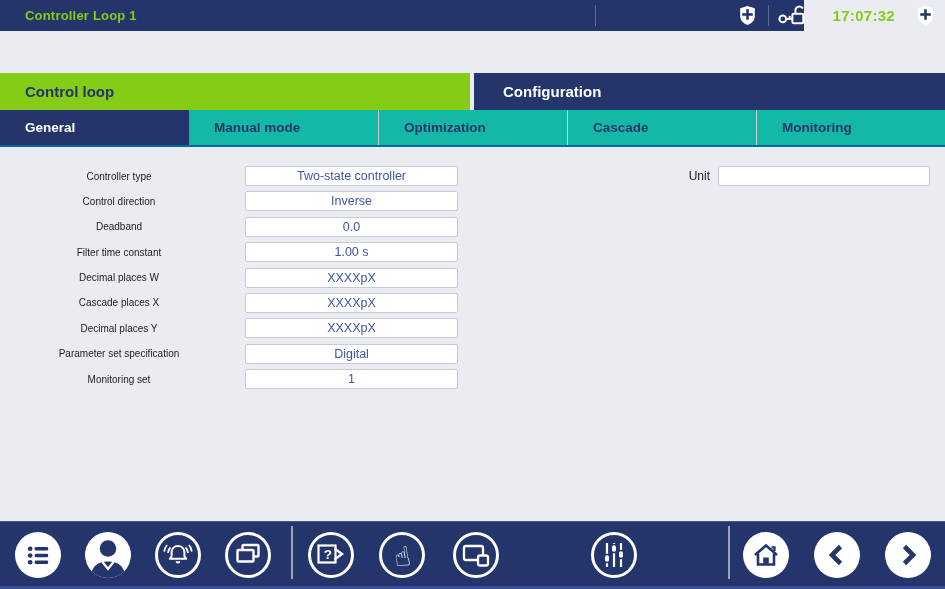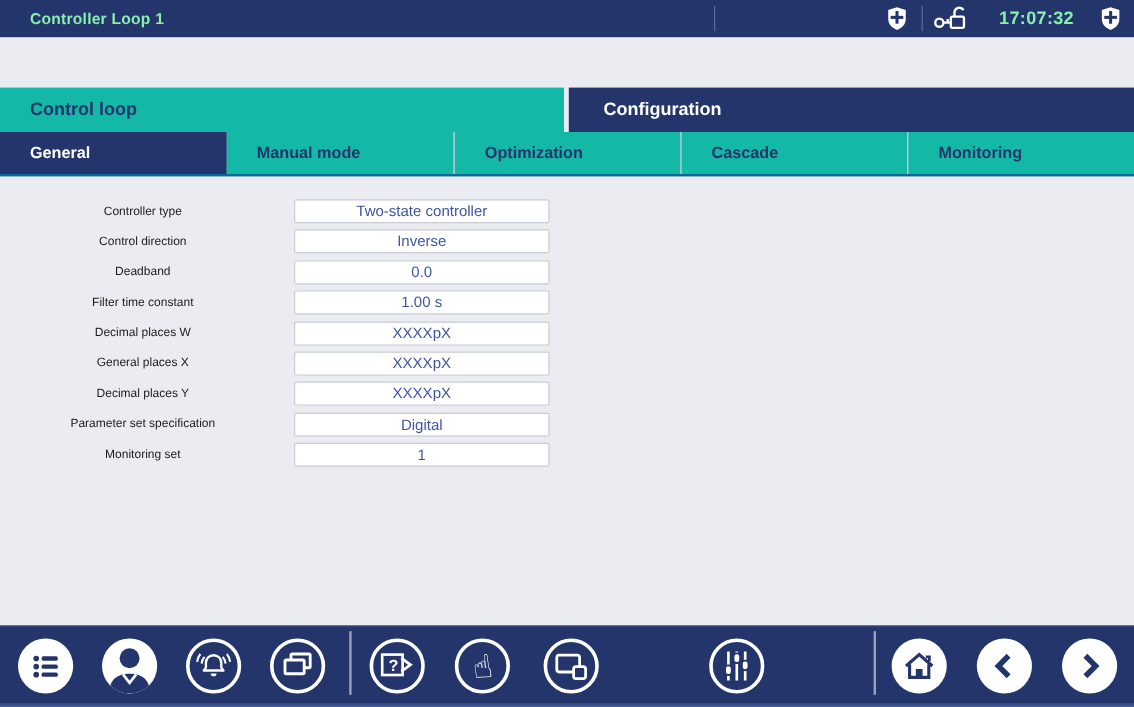--- a/index.html
+++ b/index.html
@@ -4,37 +4,37 @@
 <style>
   * { box-sizing: border-box; margin: 0; padding: 0; }
   html,body { width: 945px; height: 589px; }
   body {
     position: relative; overflow: hidden;
     font-family: "Liberation Sans", sans-serif;
     background: #eaecf1;
   }
   
   .topbar {
-    position: absolute; top:0; left:0; width:945px; height:31px;
-    background:#24356b; color:#86efac;
+    position: absolute; top:0; left:0; width:804px; height:31px;
+    background:#24356b; color:#84cc16;
   }
   .topbar-title {
     position:absolute; left:25px; top:0; line-height:31px;
     font-size:13px; font-weight:bold; letter-spacing:.2px;
   }
   .tb-divider { position:absolute; top:5px; width:1px; height:21px; background:#5e6b95; }
   .tb-icon-btn { position:absolute; top:0; height:31px; display:flex; align-items:center; justify-content:center; background:none; border:none; cursor:pointer; }
   .tb-time {
     position:absolute; left:808px; top:0; width:87px; text-align:right;
     line-height:31px; font-size:15px; font-weight:bold; letter-spacing:.3px;
   }
   
   .tabrow { position:absolute; top:73px; left:0; width:945px; height:37px; display:flex; }
   .tab-light {
-    width:470px; background:#14b8a6; color:#24356b;
+    width:470px; background:#84cc16; color:#24356b;
     font-size:15px; font-weight:bold; line-height:37px; padding-left:25px; cursor:pointer;
   }
   .tab-gap { width:4px; }
   .tab-dark {
     flex:1; background:#24356b; color:#fff;
     font-size:15px; font-weight:bold; line-height:37px; padding-left:29px; cursor:pointer;
   }
   
   .subtabrow { position:absolute; top:110px; left:0; width:945px; height:37px; display:flex; border-bottom:2px solid #0369a1; }
   .subtab {
@@ -151,36 +151,40 @@
   </div>
   <div class="frow">
     <div class="flabel">Filter time constant</div>
     <div class="ffield">1.00 s</div>
   </div>
   <div class="frow">
     <div class="flabel">Decimal places W</div>
     <div class="ffield">XXXXpX</div>
   </div>
   <div class="frow">
-    <div class="flabel">General places X</div>
+    <div class="flabel">Cascade places X</div>
     <div class="ffield">XXXXpX</div>
   </div>
   <div class="frow">
     <div class="flabel">Decimal places Y</div>
     <div class="ffield">XXXXpX</div>
   </div>
   <div class="frow">
     <div class="flabel">Parameter set specification</div>
     <div class="ffield">Digital</div>
   </div>
   <div class="frow">
     <div class="flabel">Monitoring set</div>
     <div class="ffield">1</div>
   </div>
 
+  <div class="unit-row">
+    <div class="unit-label">Unit</div>
+    <div class="unit-field"></div>
+  </div>
 </div>
 
 <div class="bottombar">
 
   <button class="circle-btn fill" style="left:15px">
     <svg width="27" height="27" viewBox="0 0 24 24">
       <g fill="#24356b">
         <circle cx="4.6" cy="6" r="2.1"></circle>
           <circle cx="4.6" cy="12" r="2.1"></circle>
           <circle cx="4.6" cy="18" r="2.1"></circle>

